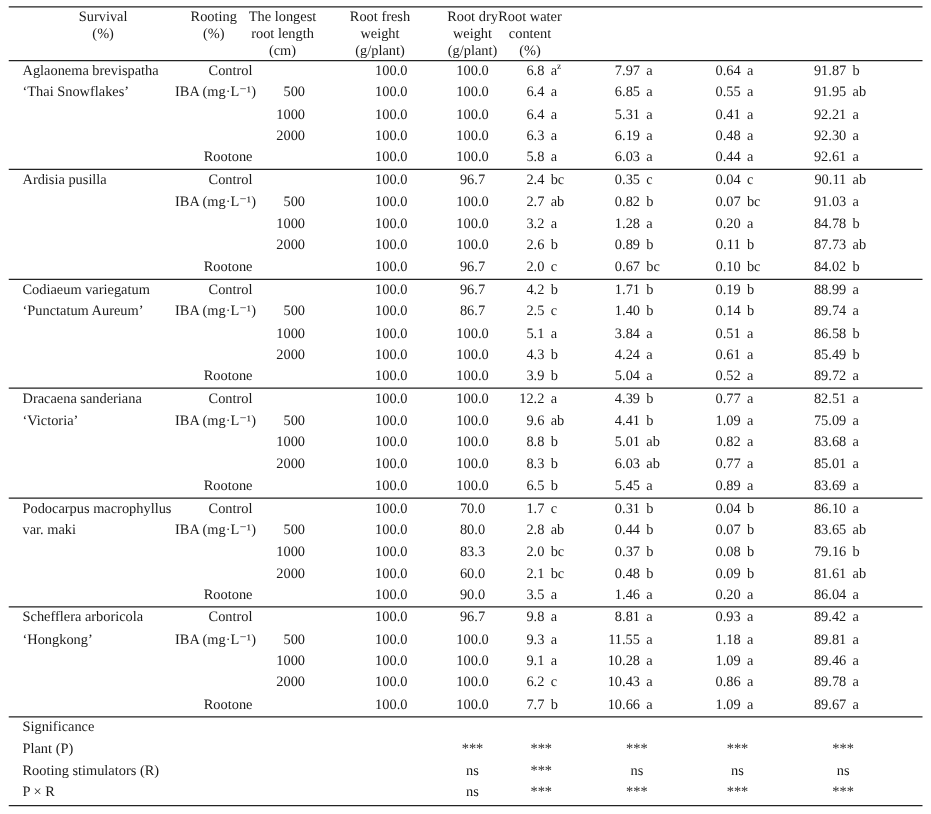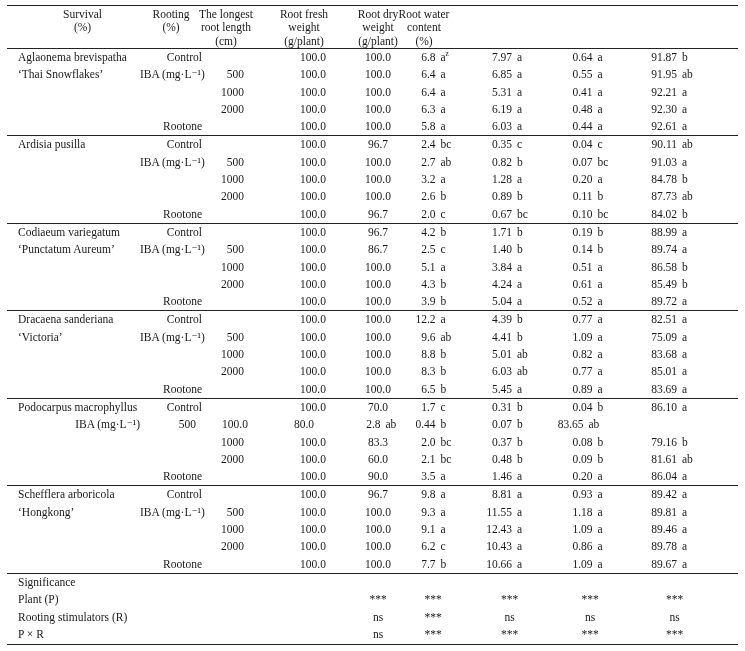--- a/index.html
+++ b/index.html
@@ -562,20 +562,21 @@
             <div class="cell c-m col-8">
               <span class="vn">0.04</span>
               <span class="vl">b</span>
             </div>
             <div class="cell c-m col-9">
               <span class="vn">86.10</span>
               <span class="vl">a</span>
             </div>
           </div>
           <div class="row brow">
+            <div class="cell c-plant"><span class="it">var. maki</span></div>
             <div class="cell c-stim">IBA (mg·L⁻¹)</div>
             <div class="cell c-conc">500</div>
             <div class="cell c-m col-4 plain">100.0</div>
             <div class="cell c-m col-5 plain">80.0</div>
             <div class="cell c-m col-6">
               <span class="vn">2.8</span>
               <span class="vl">ab</span>
             </div>
             <div class="cell c-m col-7">
               <span class="vn">0.44</span>
@@ -711,21 +712,21 @@
             <div class="cell c-plant"></div>
             <div class="cell c-stim"></div>
             <div class="cell c-conc">1000</div>
             <div class="cell c-m col-4 plain">100.0</div>
             <div class="cell c-m col-5 plain">100.0</div>
             <div class="cell c-m col-6">
               <span class="vn">9.1</span>
               <span class="vl">a</span>
             </div>
             <div class="cell c-m col-7">
-              <span class="vn">12.43</span>
+              <span class="vn">10.28</span>
               <span class="vl">a</span>
             </div>
             <div class="cell c-m col-8">
               <span class="vn">1.09</span>
               <span class="vl">a</span>
             </div>
             <div class="cell c-m col-9">
               <span class="vn">89.46</span>
               <span class="vl">a</span>
             </div>

